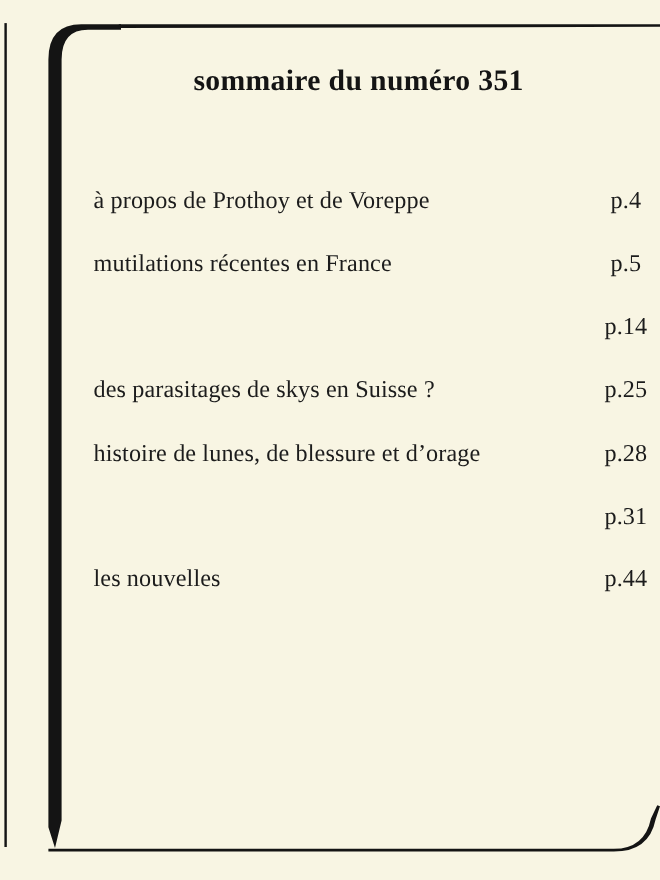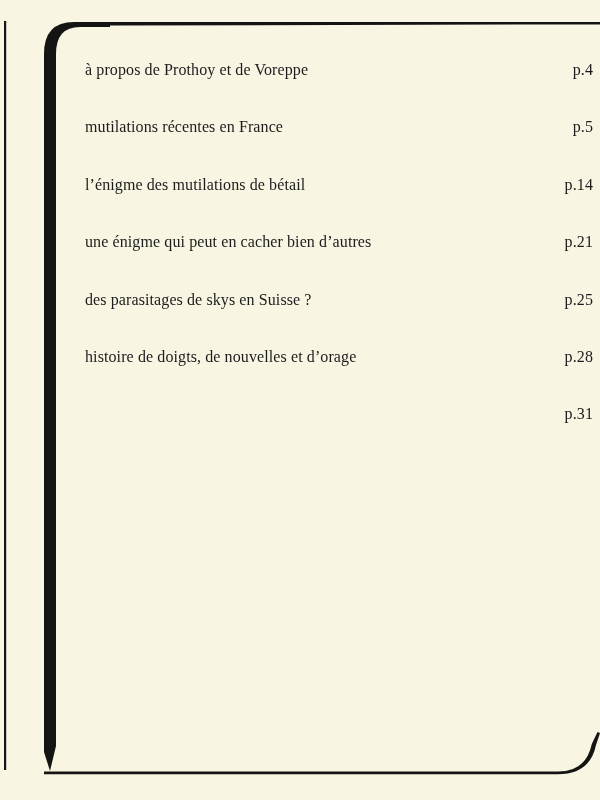--- a/index.html
+++ b/index.html
@@ -39,71 +39,71 @@
     letter-spacing: 0.3px;
     color: #141414;
   }
   .toc-list {
     margin: 0;
     padding: 0;
   }
   .toc-row {
     display: flex;
     align-items: baseline;
-    font-size: 16px;
+    font-size: 22px;
     line-height: 28px;
     margin-bottom: 29.4px;
     letter-spacing: 0.1px;
   }
   .toc-entry-label {
     white-space: nowrap;
   }
   .toc-entry-page {
     margin-left: auto;
     min-width: 48px;
-    text-align: right;
+    text-align: center;
     white-space: nowrap;
     padding-left: 8px;
     font-family: Liberation Serif, serif;
   }
 </style>
 </head>
 <body>
 
 <svg class="frame-svg" width="600" height="800" viewBox="0 0 600 800" aria-hidden="true">
   <rect x="4" y="21" width="2.2" height="749" fill="#141414"></rect>
   <path d="M44,54 Q44,22 74,22 L110,22 L110,27 L80,27 Q56,27 56,54 L56,746 L50,771 L44,752 Z" fill="#141414"></path>
   <path d="M108,22 L600,22 L600,24.4 L108,25.5 Z" fill="#141414"></path>
   <path d="M44,774.2 L558,774.2 Q590,774.2 596,745 L600,733 L597.5,732 L591.8,744 Q586,771.6 558,771.6 L44,771.6 Z" fill="#141414"></path>
 </svg>
 
 <div class="content">
+  <h1 class="toc-title">sommaire du numéro 351</h1>
 
   <div class="toc-list">
     <div class="toc-row">
       <span class="toc-entry-label">à propos de Prothoy et de Voreppe</span>
       <span class="toc-entry-page">p.4</span>
     </div>
     <div class="toc-row">
       <span class="toc-entry-label">mutilations récentes en France</span>
       <span class="toc-entry-page">p.5</span>
     </div>
     <div class="toc-row">
-      <span class="toc-entry-label">l’énigme des mutilations de bétail</span>
       <span class="toc-entry-page">p.14</span>
-    </div>
-    <div class="toc-row">
-      <span class="toc-entry-label">une énigme qui peut en cacher bien d’autres</span>
-      <span class="toc-entry-page">p.21</span>
     </div>
     <div class="toc-row">
       <span class="toc-entry-label">des parasitages de skys en Suisse ?</span>
       <span class="toc-entry-page">p.25</span>
     </div>
     <div class="toc-row">
-      <span class="toc-entry-label">histoire de doigts, de nouvelles et d’orage</span>
+      <span class="toc-entry-label">histoire de lunes, de blessure et d’orage</span>
       <span class="toc-entry-page">p.28</span>
     </div>
     <div class="toc-row">
       <span class="toc-entry-page">p.31</span>
     </div>
+    <div class="toc-row">
+      <span class="toc-entry-label">les nouvelles</span>
+      <span class="toc-entry-page">p.44</span>
+    </div>
   </div>
 </div>
 
 </body></html>

